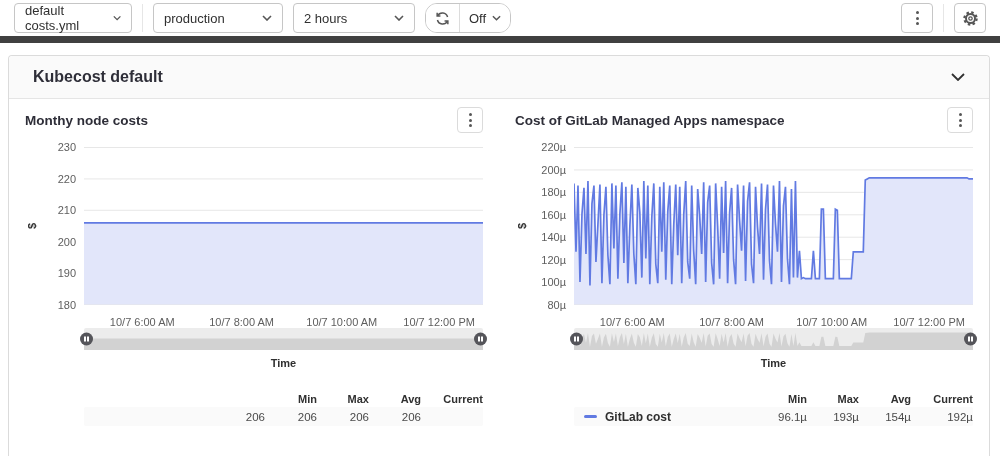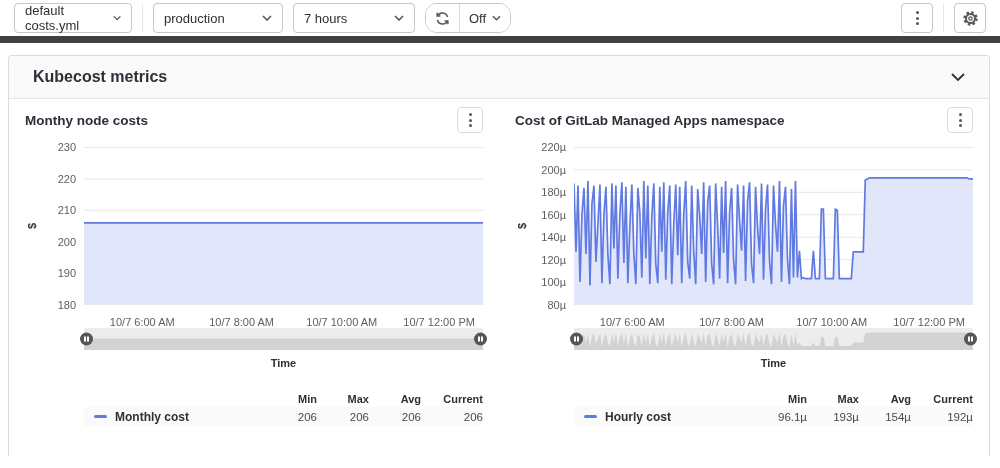--- a/index.html
+++ b/index.html
@@ -83,21 +83,21 @@
       </svg>
   </div>
   <span class="vdiv"></span>
   <div class="ctl dropdown dd2">
     <span>production</span>
     <svg viewBox="0 0 10 6" width="10" height="6">
         <path d="M1 1l4 4 4-4" fill="none" stroke="#565656" stroke-width="1.6"></path>
       </svg>
   </div>
   <div class="ctl dropdown dd3">
-    <span>7 hours</span>
+    <span>2 hours</span>
     <svg viewBox="0 0 10 6" width="10" height="6">
         <path d="M1 1l4 4 4-4" fill="none" stroke="#565656" stroke-width="1.6"></path>
       </svg>
   </div>
   <div class="btn-group">
     <span class="seg">
       <svg viewBox="0 0 16 16" width="15" height="15" fill="none" stroke="#565656" stroke-width="1.6">
         <path d="M13.4 6.4A5.7 5.7 0 002.8 5.2"></path>
           <path d="M2.6 9.6a5.7 5.7 0 0010.6 1.2"></path>
         <path d="M2.3 1.9v3.5h3.5"></path>
@@ -124,21 +124,21 @@
     <svg viewBox="0 0 20 20" width="17" height="17">
       <circle cx="10" cy="10" r="7.2" fill="none" stroke="#565656" stroke-width="2.6" stroke-dasharray="2.9 2.75"></circle>
       <circle cx="10" cy="10" r="5.3" fill="none" stroke="#565656" stroke-width="2.3"></circle>
       <circle cx="10" cy="10" r="2" fill="none" stroke="#565656" stroke-width="1.5"></circle>
     </svg>
   </button>
 </header>
 
 <section class="panel">
   <div class="panel-head">
-    <span class="panel-title">Kubecost metrics</span>
+    <span class="panel-title">Kubecost default</span>
     <svg viewBox="0 0 14 8" width="14" height="8">
         <path d="M1 1l6 6 6-6" fill="none" stroke="#303030" stroke-width="1.8"></path>
       </svg>
   </div>
 
   <div class="panel-body">
 
     <div class="chart-block">
       <div class="chart-head">
         <h3 class="chart-title">Monthy node costs</h3>
@@ -191,24 +191,20 @@
       <div class="time-label">Time</div>
       <div class="legend">
         <div class="legend-head">
           <span></span>
           <span>Min</span>
           <span>Max</span>
           <span>Avg</span>
           <span>Current</span>
         </div>
         <div class="legend-row">
-          <span class="series-cell">
-            <span class="swatch" style="background: rgb(97, 122, 226);"></span>
-            <span class="series-name">Monthly cost</span>
-          </span>
           <span class="val">206</span>
           <span class="val">206</span>
           <span class="val">206</span>
           <span class="val">206</span>
         </div>
       </div>
     </div>
 
     <div class="chart-block">
       <div class="chart-head">
@@ -268,21 +264,21 @@
         <div class="legend-head">
           <span></span>
           <span>Min</span>
           <span>Max</span>
           <span>Avg</span>
           <span>Current</span>
         </div>
         <div class="legend-row">
           <span class="series-cell">
             <span class="swatch" style="background: rgb(97, 122, 226);"></span>
-            <span class="series-name">Hourly cost</span>
+            <span class="series-name">GitLab cost</span>
           </span>
           <span class="val">96.1µ</span>
           <span class="val">193µ</span>
           <span class="val">154µ</span>
           <span class="val">192µ</span>
         </div>
       </div>
     </div>
 
   </div>

